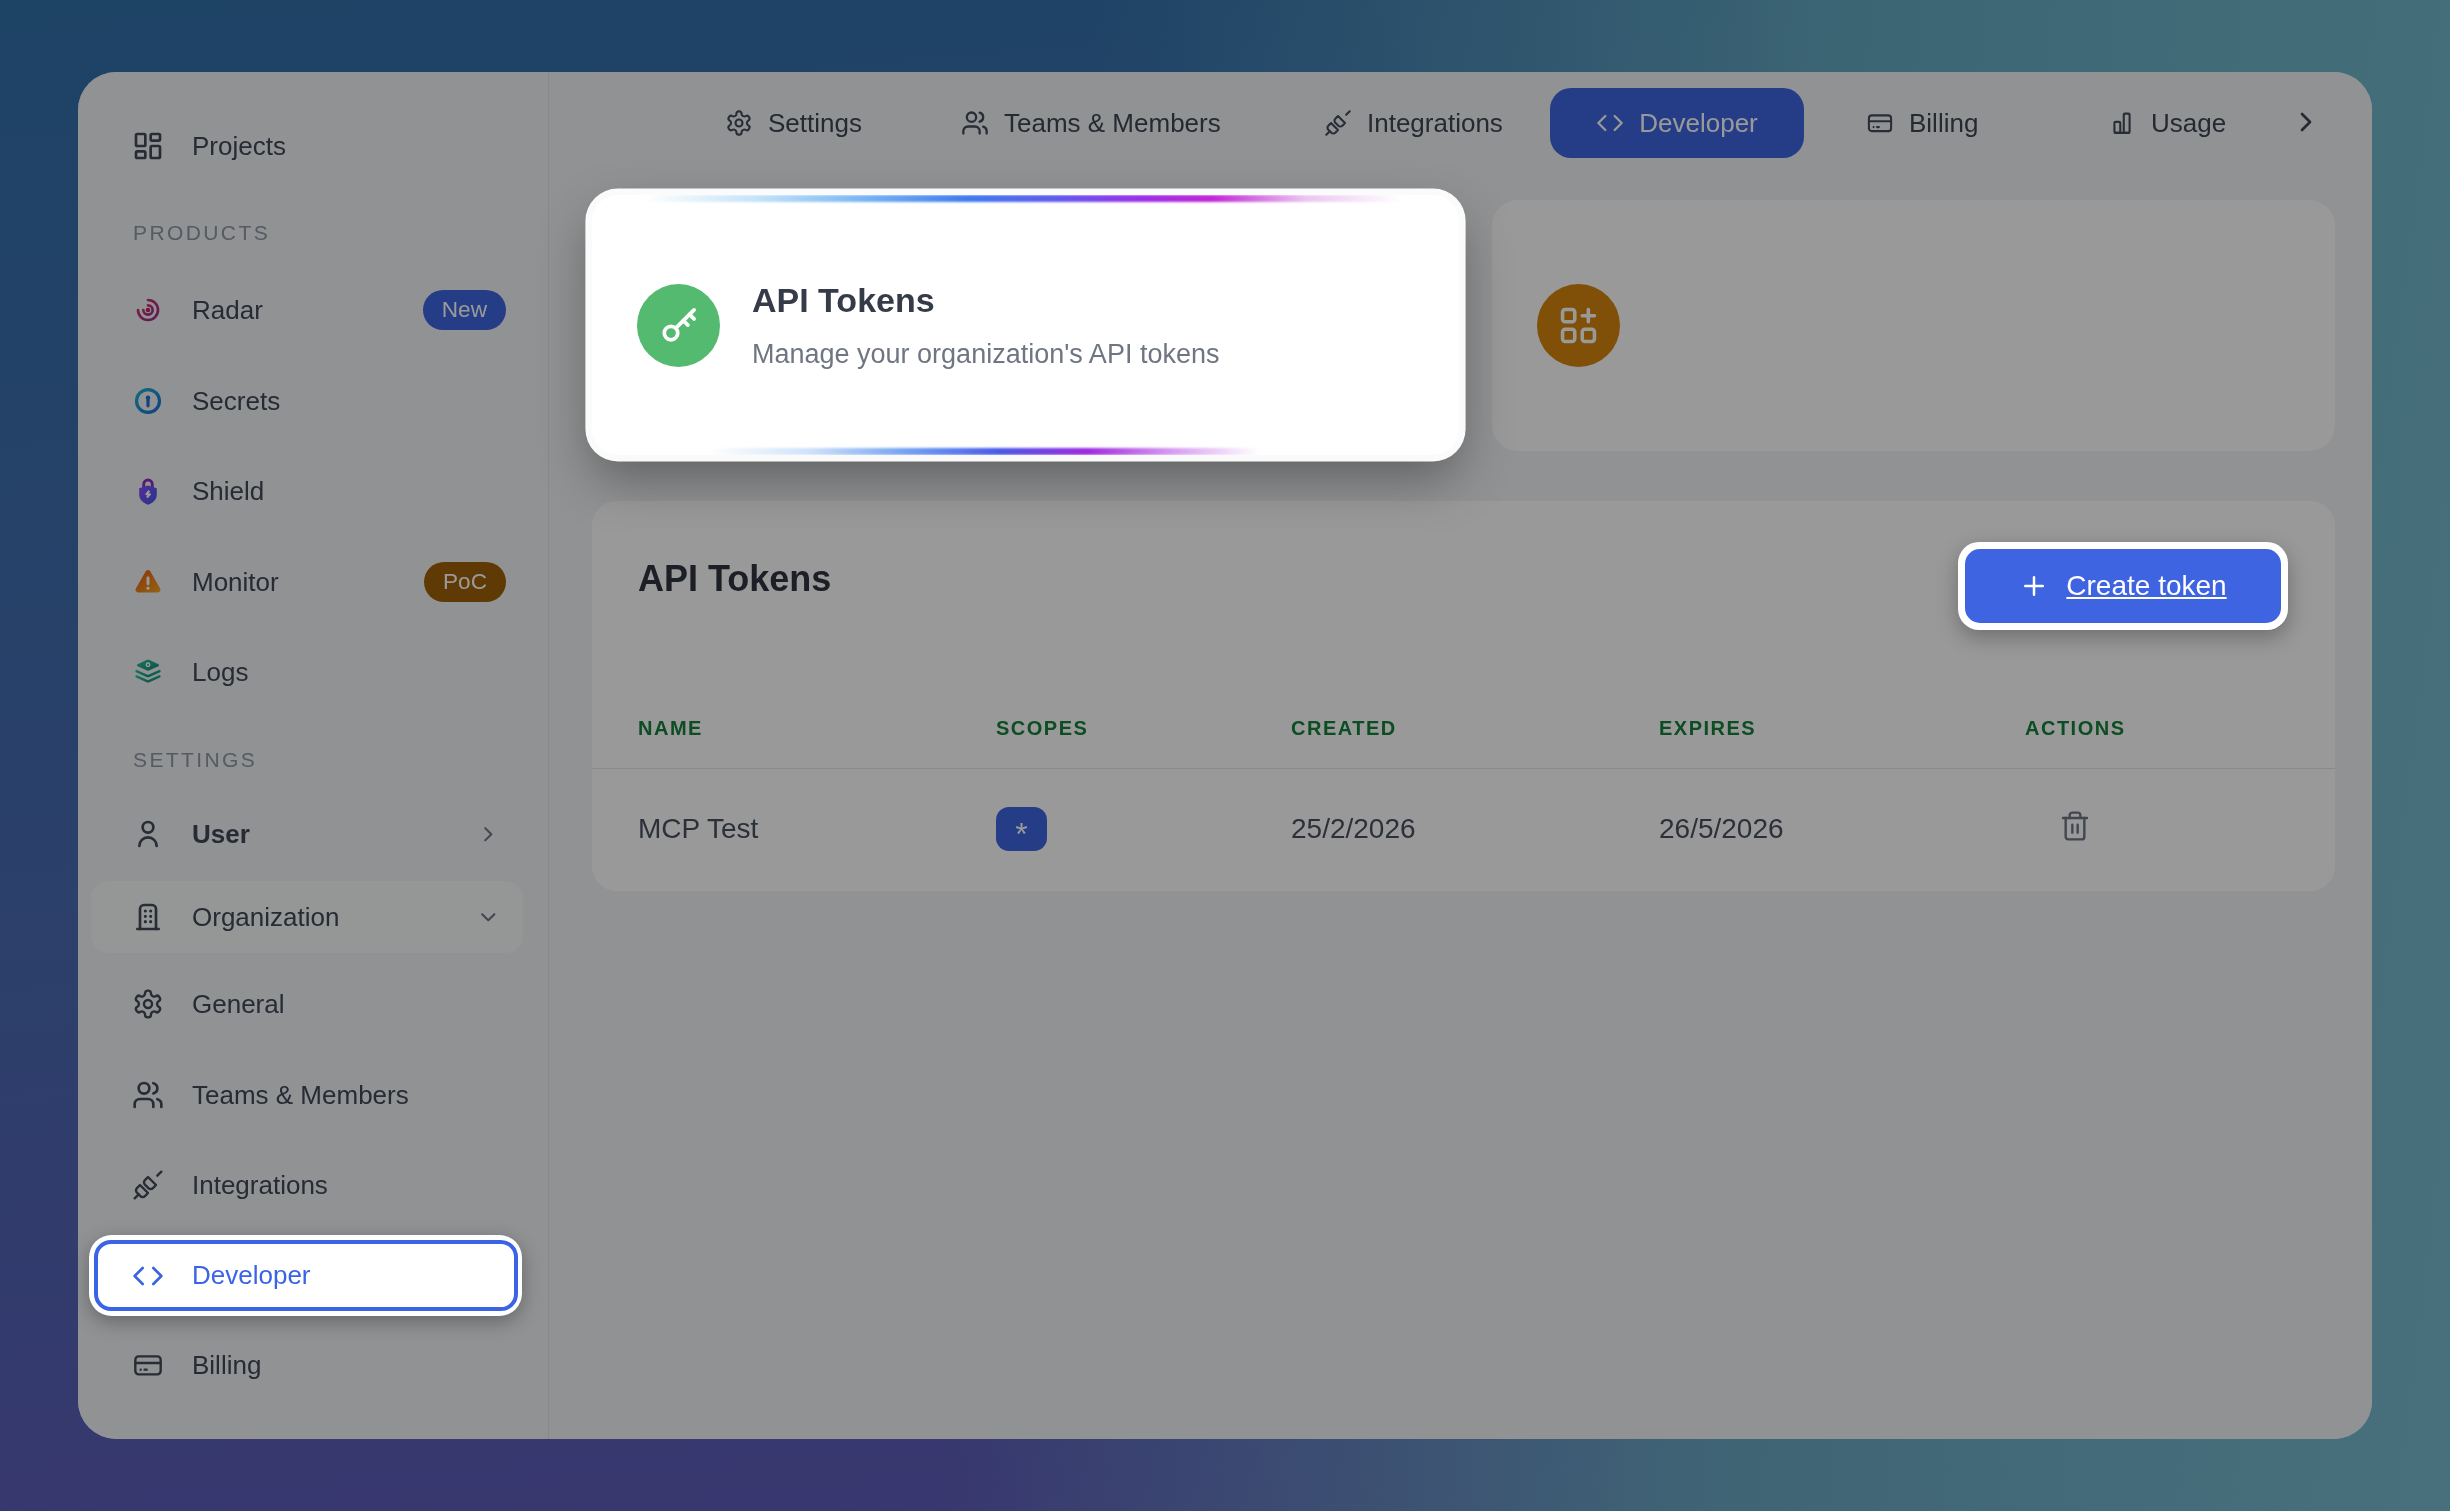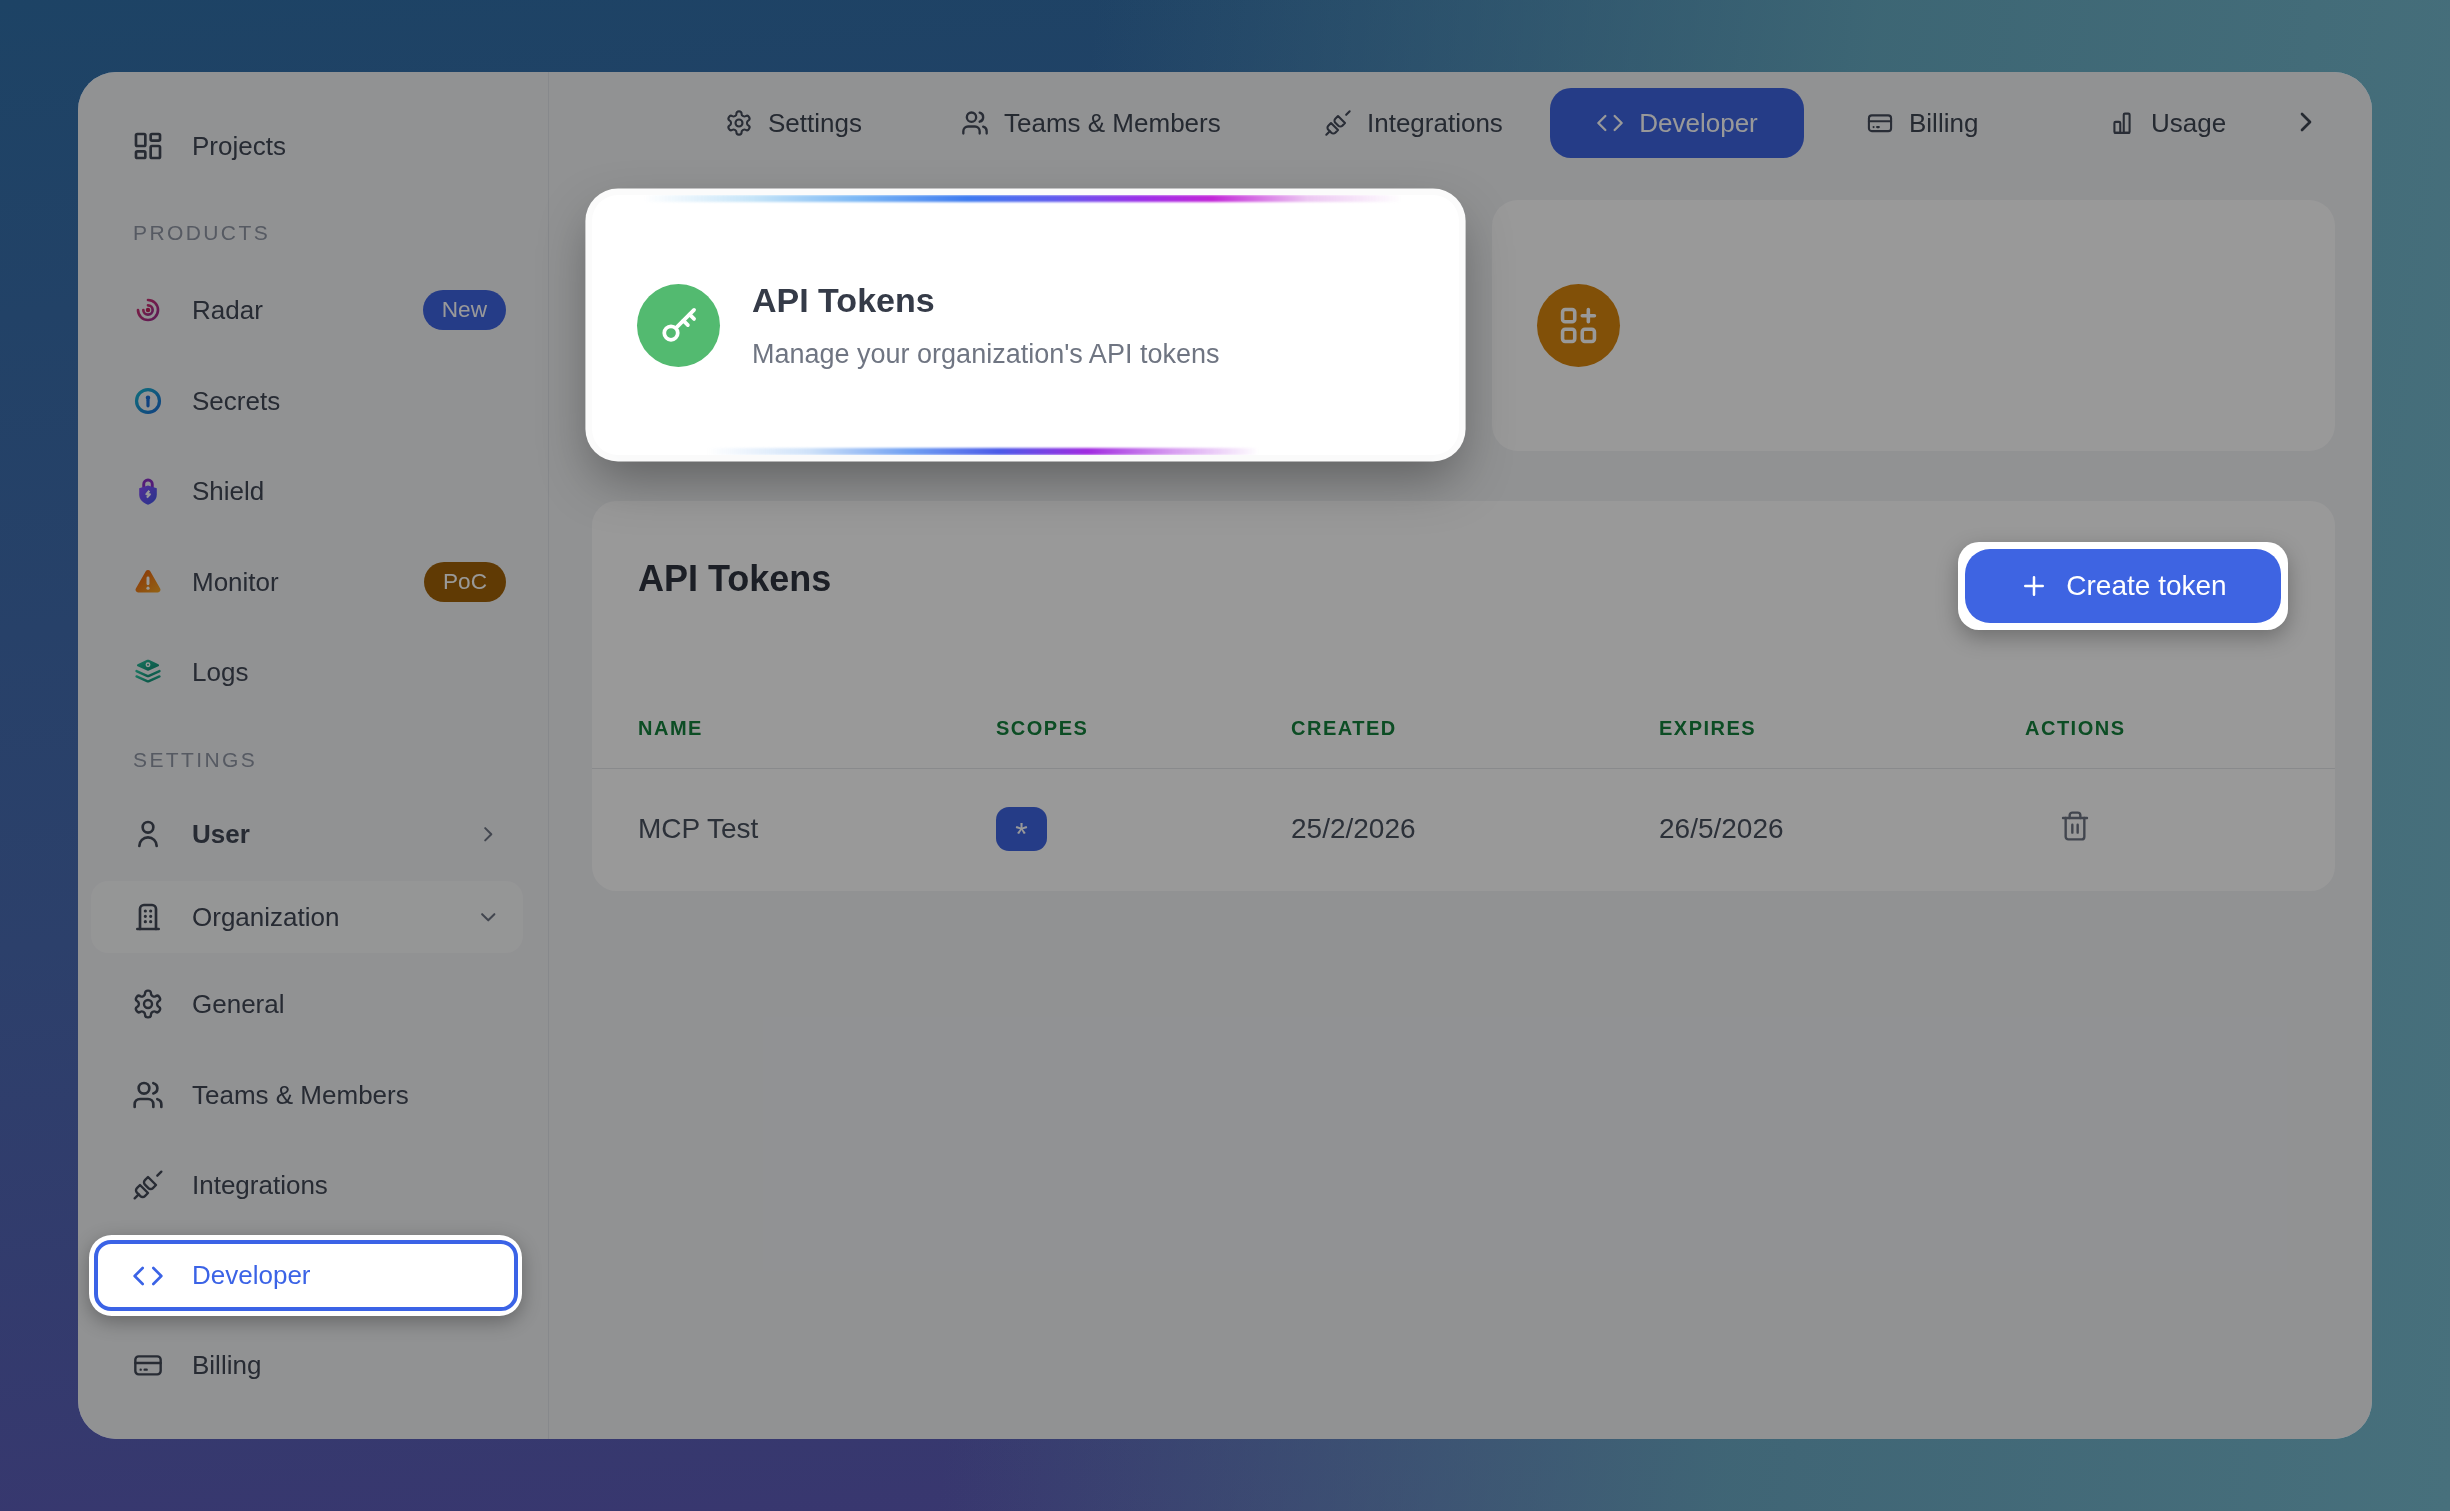--- a/index.html
+++ b/index.html
@@ -111,23 +111,23 @@
     position:absolute; left:41px; top:429px; width:1743px; height:390px;
     background:#fff; border-radius:24.5px;
   }
   .tokens-title { position:absolute; left:46px; top:57px; font-size:36px; font-weight:600; color:#2f3540; }
   .create-ring {
     left:1366px; top:41px; width:330px; height:88px;
     background:#fff; border-radius:21px; padding:6.6px;
     box-shadow:0 7.5px 21px rgba(0,0,0,0.28); cursor:pointer;
   }
   .create-btn {
-    width:100%; height:100%; background:#3e64e2; border:none; border-radius:25px;
+    width:100%; height:100%; background:#3e64e2; border:none; border-radius:15px;
     display:flex; align-items:center; justify-content:center; gap:17px;
-    color:#fff; font-size:28px; font-family:inherit; cursor:pointer;
+    color:#fff; font-size:28px; font-family:inherit; cursor:pointer;text-decoration:underline;
   }
   .create-btn svg { width:30px; height:30px; }
 
   .tk-grid {
     display:grid; grid-template-columns:358px 295px 368px 366px 1fr;
     align-items:center; padding-left:46px;
   }
   .tk-head { position:absolute; left:0; right:0; top:188px; height:78px;
     font-size:20px; font-weight:700; letter-spacing:1.5px; color:#15803d; }
   .tk-divider { position:absolute; left:0; right:0; top:267px; border-top:1.9px solid #e4e6ea; }

